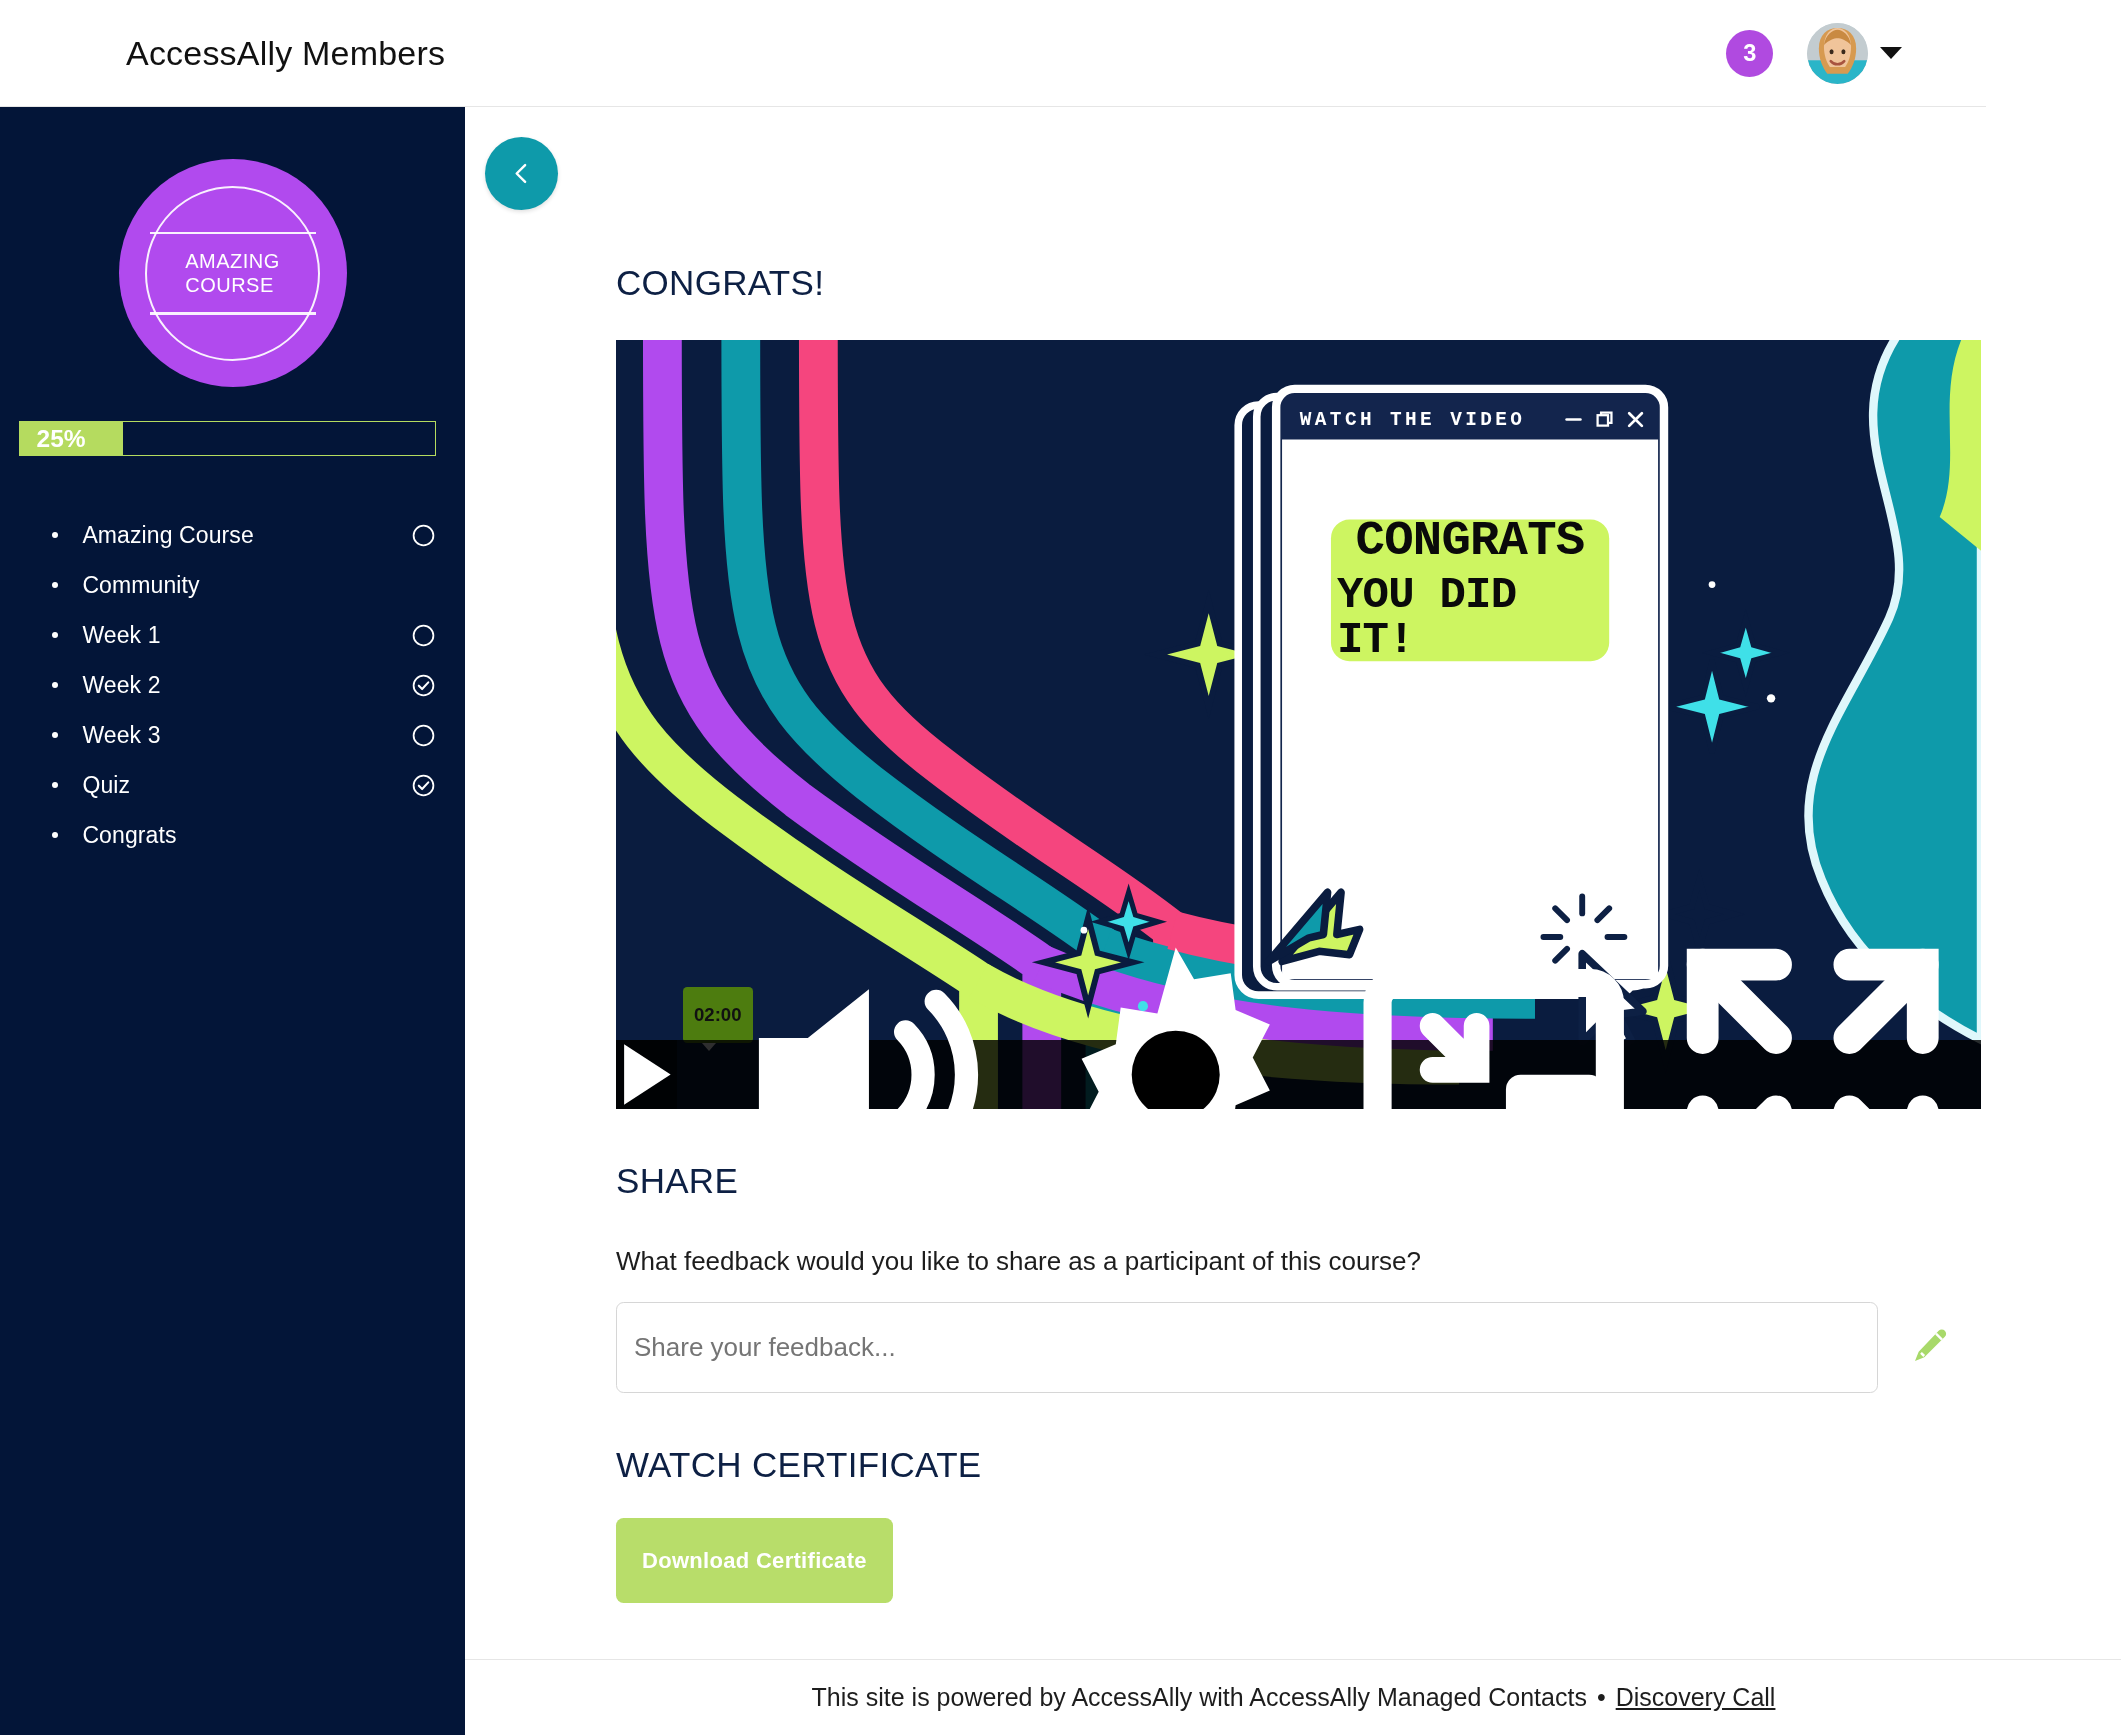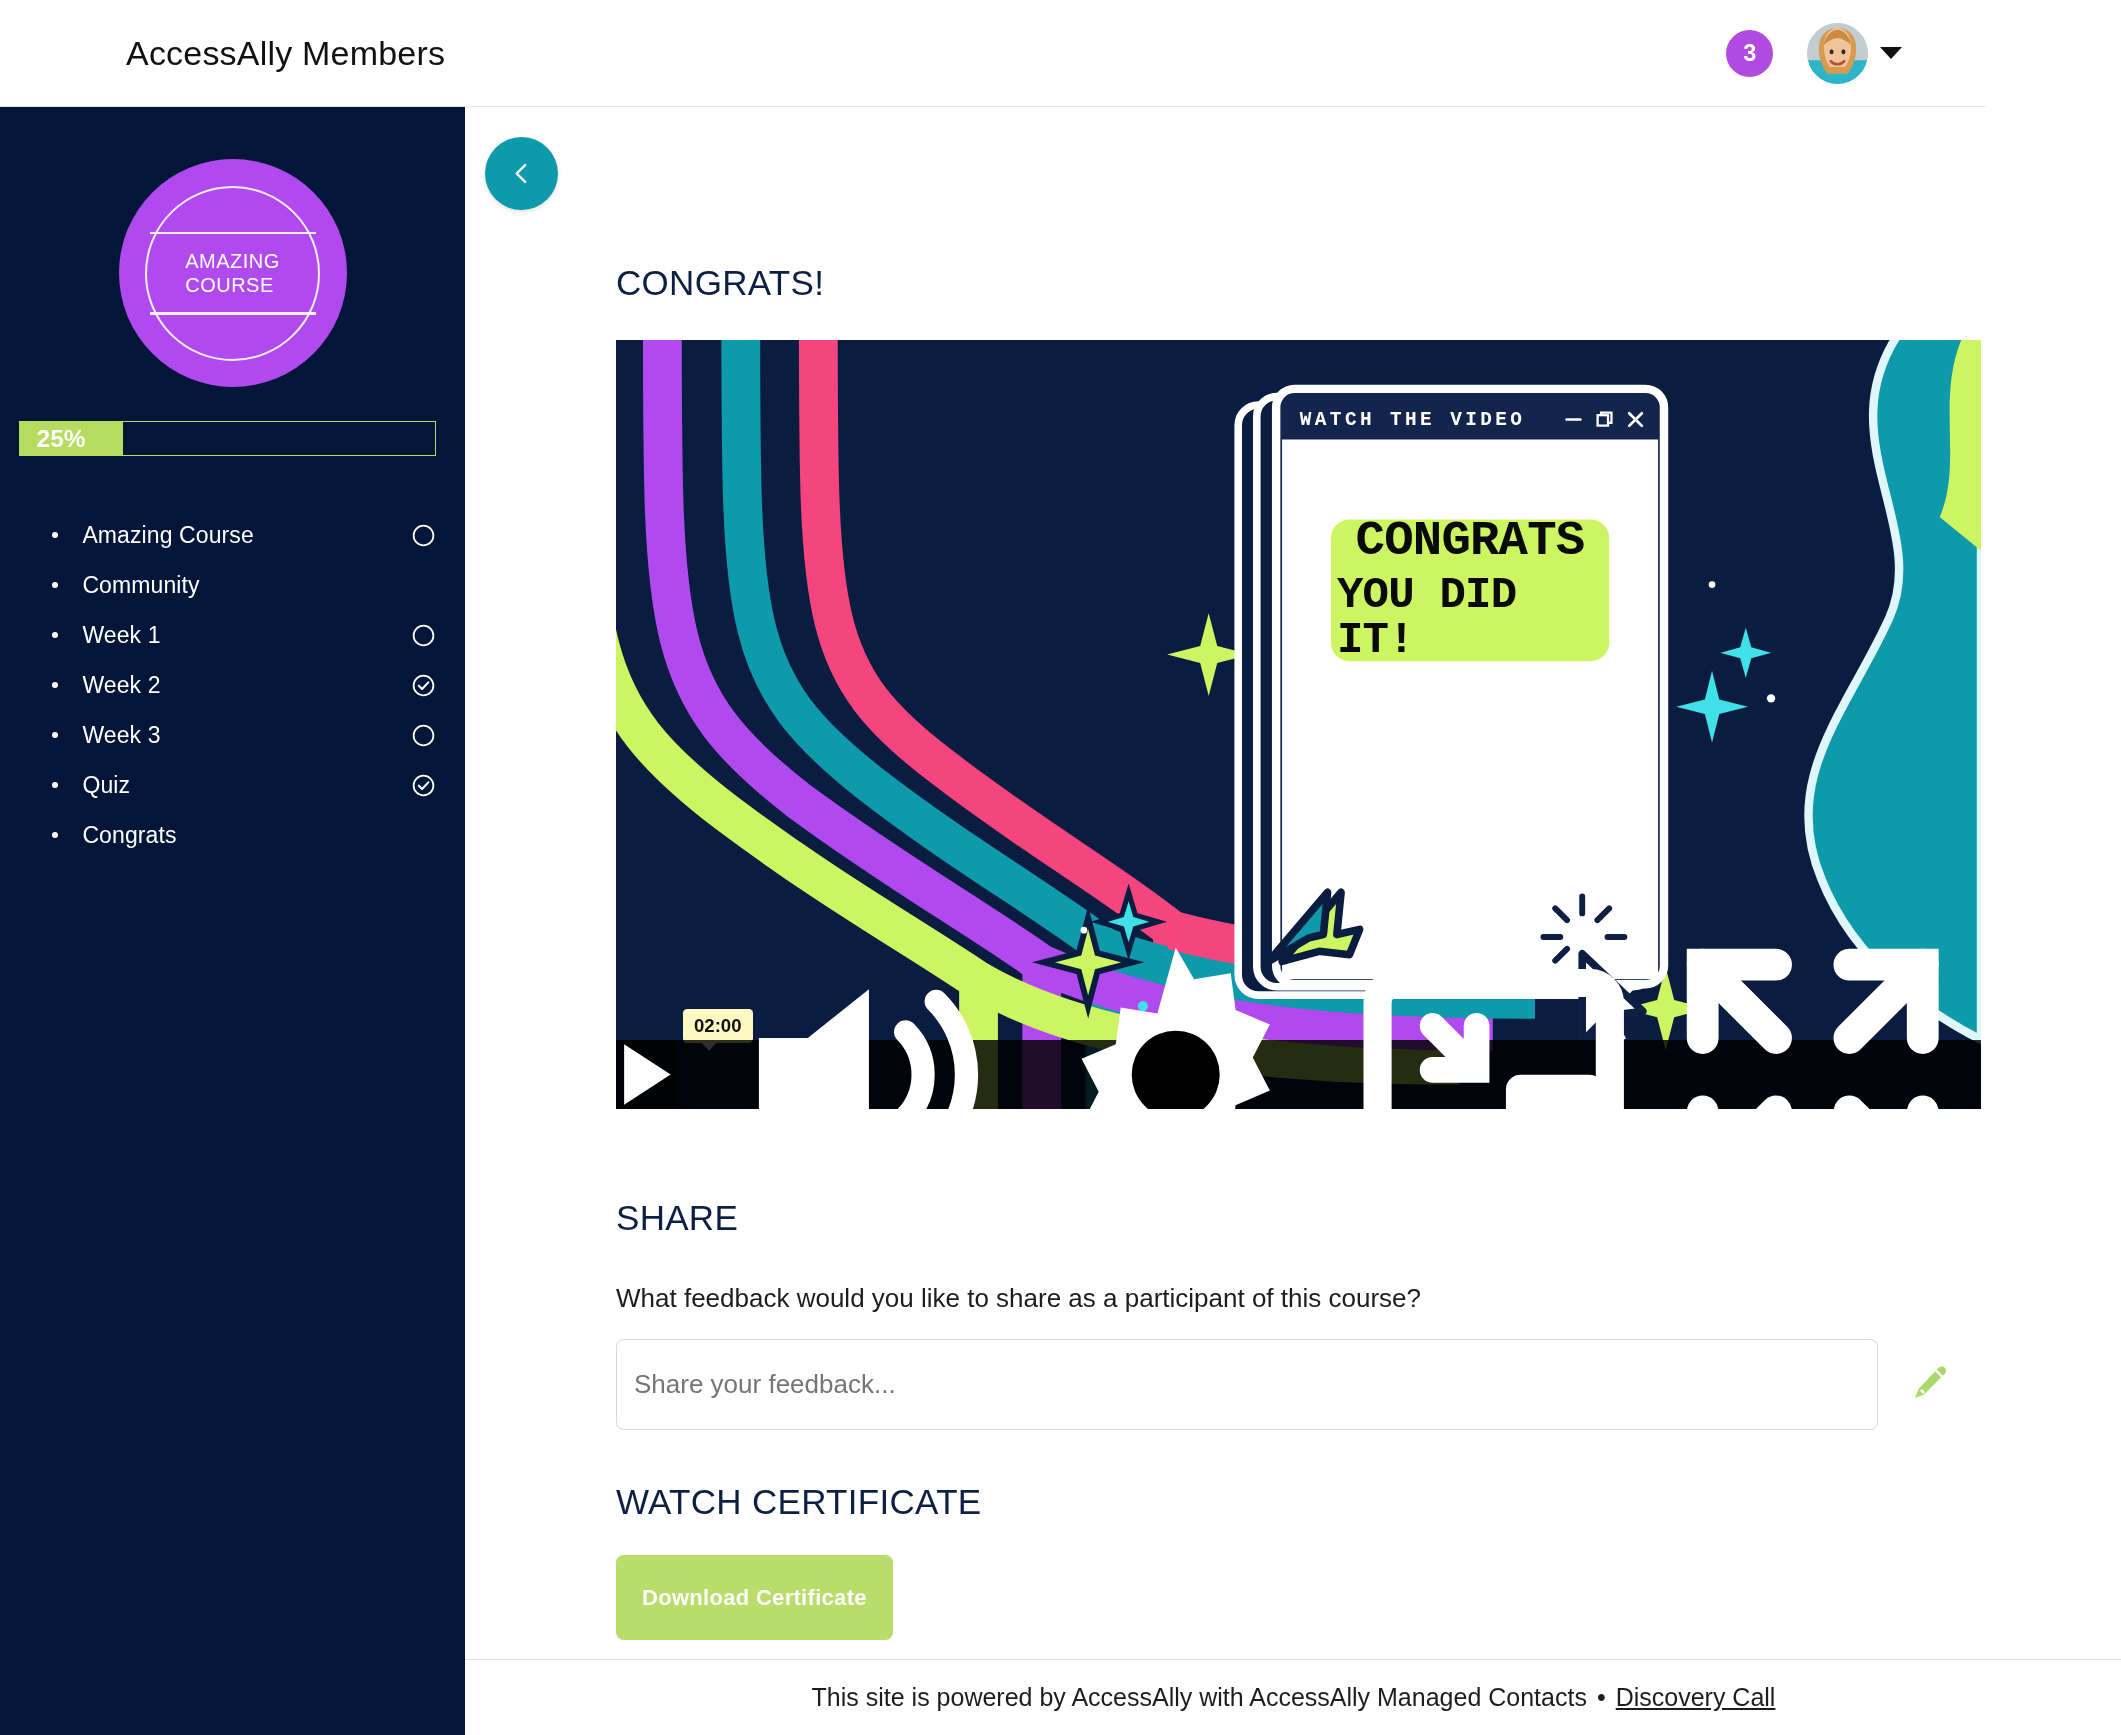--- a/index.html
+++ b/index.html
@@ -158,32 +158,32 @@
   }
   .vscrub {
     flex: 1; margin: 0 18.6px 0 15px; height: 7.6px;
     background: rgba(255,255,255,0.36); border-radius: 4.2px;
     position: relative; cursor: pointer;
   }
   .vicons { display: flex; align-items: center; gap: 25px; padding-right: 22px; }
   .vicon { width: 30px; height: 30px; cursor: pointer; }
   .vtip {
     position: absolute; left: 67px; bottom: 66px;
-    background: #fef9c3; color: #111111;
+    background: #4d7c0f; color: #111111;
     font-size: 18.6px; font-weight: 600;
-    padding: 6px 11px; border-radius: 4.2px;
+    padding: 17px 11px; border-radius: 4.2px;
   }
   .vtip::after {
     content: ""; position: absolute; left: 18.6px; bottom: -7.6px;
     border-left: 7.6px solid transparent; border-right: 7.6px solid transparent;
     border-top: 8.4px solid #ffffff;
   }
 
   
-  .share-block { margin-top: 89px; }
+  .share-block { margin-top: 52px; }
   .share-q {
     margin-top: 45px;
     font-size: 26px; color: #1d1d1d;
   }
   .share-row { display: flex; align-items: flex-start; margin-top: 25px; }
   .share-input {
     width: 1262px; height: 91px;
     border: 0.8px solid #d6d6d6; border-radius: 7.6px;
     background: #ffffff;
     font-family: "Liberation Sans", sans-serif;

